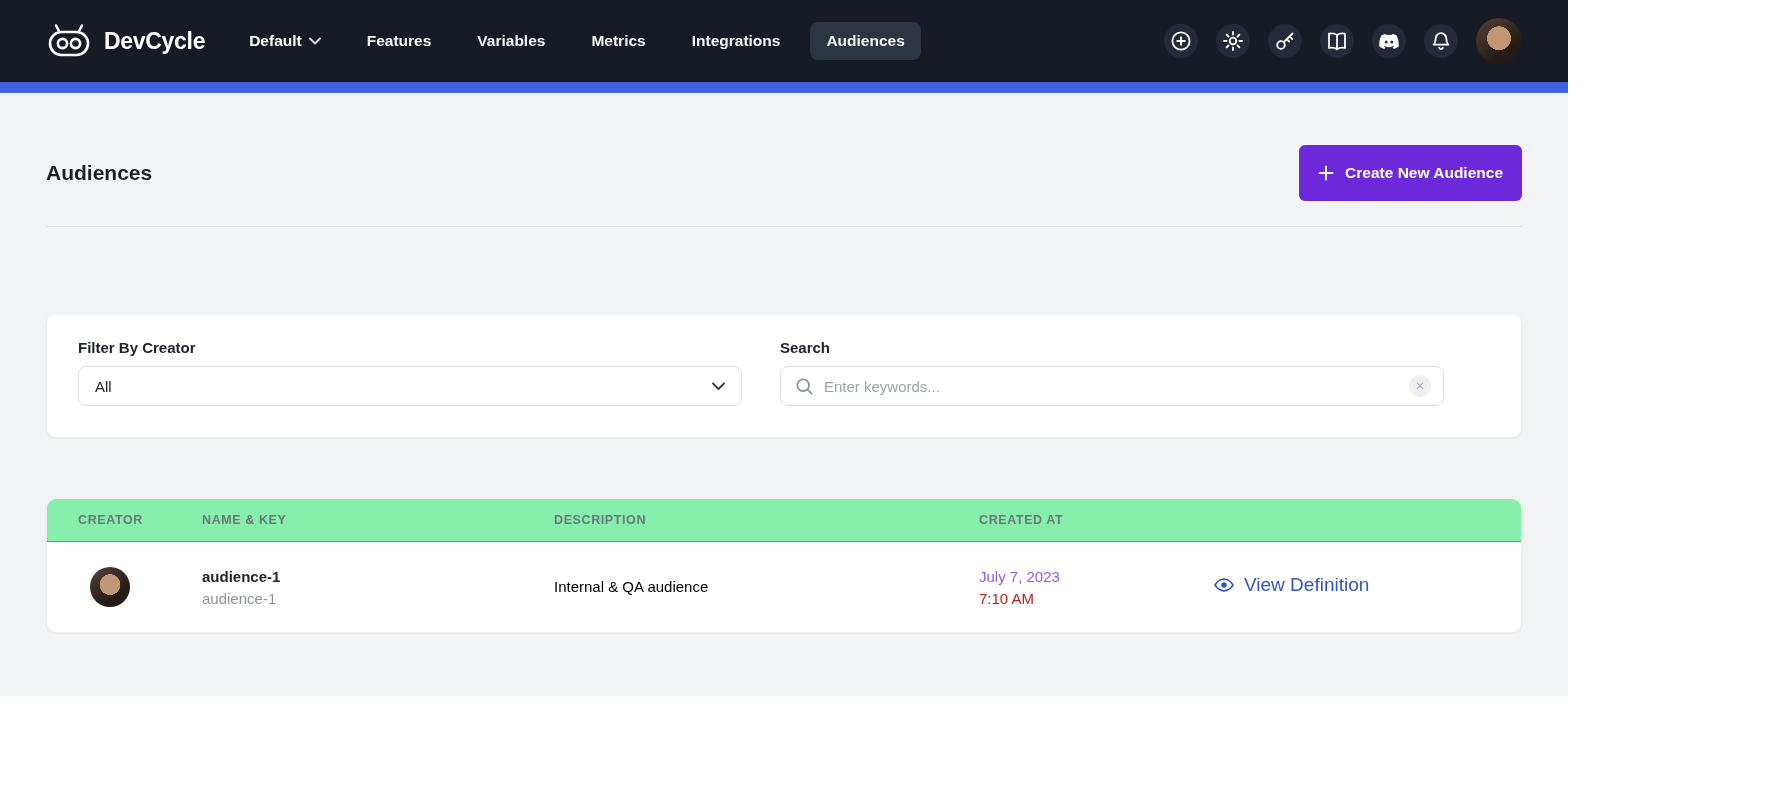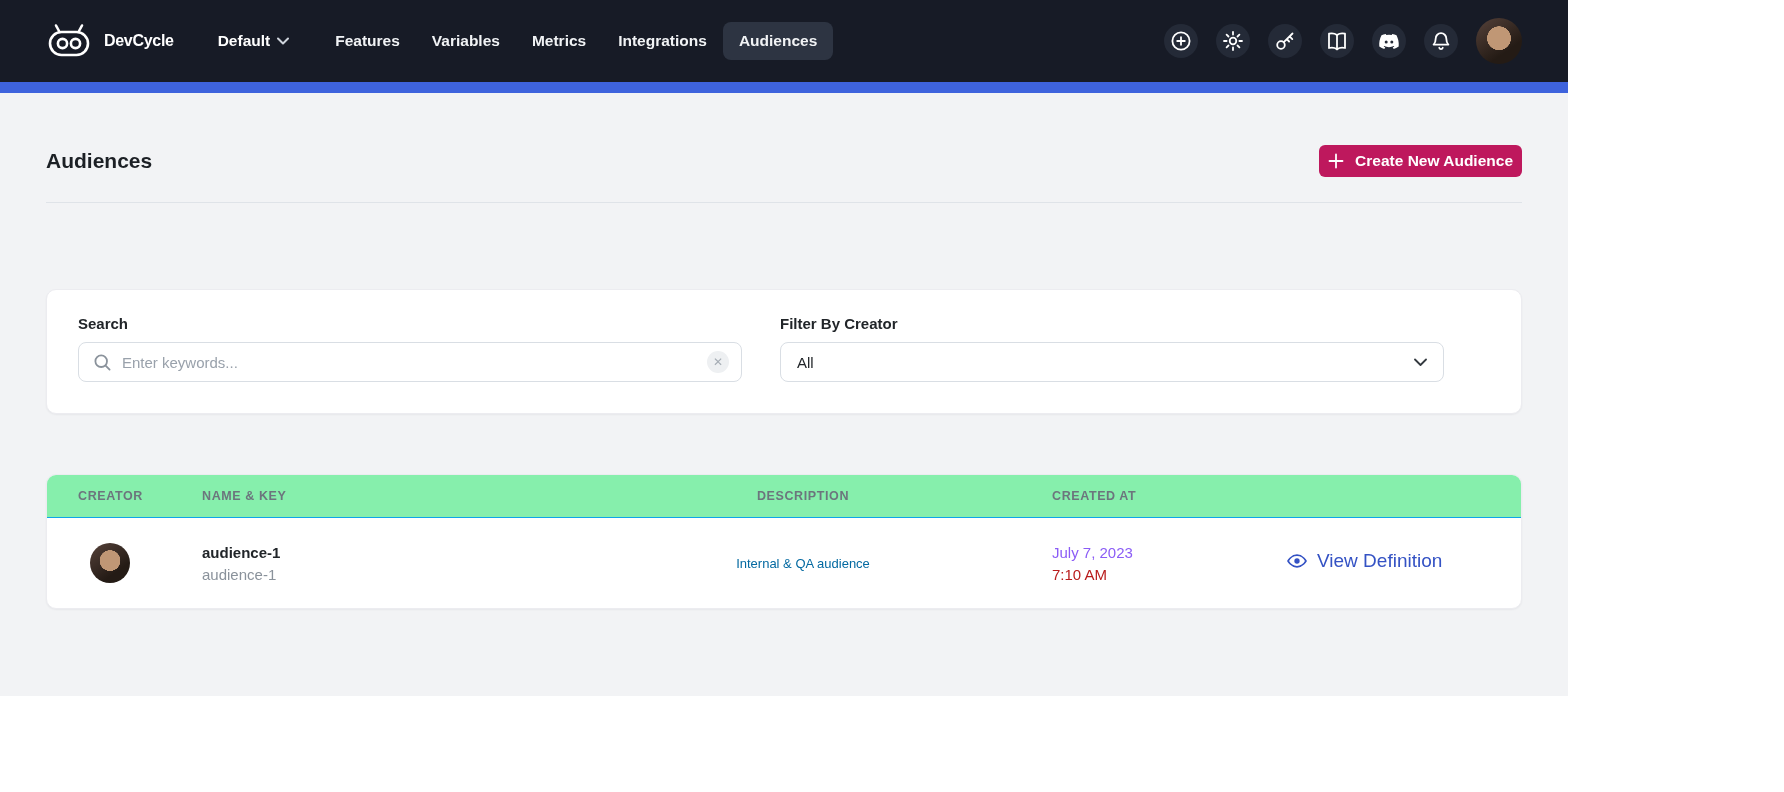--- a/index.html
+++ b/index.html
@@ -3,63 +3,63 @@
 <meta charset="utf-8">
 <style>
   * { margin:0; padding:0; box-sizing:border-box; }
   html,body { width:1784px; height:792px; background:#ffffff; font-family:"Liberation Sans", sans-serif; }
   .app { width:1568px; height:696px; background:#f2f3f5; overflow:hidden; }
 
   
   .topnav { height:82px; background:#171b26; display:flex; align-items:center; padding:0 46px; }
   .accent-bar { height:11px; background:#3e63dd; }
   .brand { display:flex; align-items:center; gap:12px; cursor:pointer; }
-  .brand-text { color:#ffffff; font-size:16px; font-weight:800; letter-spacing:-0.3px; }
+  .brand-text { color:#ffffff; font-size:23px; font-weight:800; letter-spacing:-0.3px; }
   .project-select { display:flex; align-items:center; gap:7px; margin-left:44px; color:#ffffff; font-size:15.5px; font-weight:600; cursor:pointer; }
-  .nav-links { display:flex; align-items:center; margin-left:30px; }
+  .nav-links { display:flex; align-items:center; gap:14px; margin-left:30px; }
   .nav-link { color:#f1f3f5; font-size:15.5px; font-weight:600; padding:10px 16px; border-radius:8px; cursor:pointer; text-decoration:none; white-space:nowrap; }
   .nav-link.active { background:#2d3442; }
   .nav-icons { margin-left:auto; display:flex; align-items:center; gap:18px; }
   .icon-btn { width:34px; height:34px; border-radius:50%; background:#242a37; display:flex; align-items:center; justify-content:center; cursor:pointer; flex:0 0 auto; }
   .nav-avatar { width:46px; height:46px; border-radius:50%; cursor:pointer;
     background: radial-gradient(circle at 50% 44%, #c09775 0 34%, rgba(0,0,0,0) 35%), linear-gradient(145deg,#56423a,#241b15 70%); }
 
   
   .content { padding:0 46px; }
   .page-header { margin-top:52px; display:flex; align-items:center; justify-content:space-between; }
   .page-title { font-size:21px; font-weight:700; color:#1c2025; }
-  .create-btn { display:flex; align-items:center; gap:11px; height:32px; padding:0 9px; background:#be185d; color:#ffffff; border:none; border-radius:6px; font-size:15.5px; font-weight:600; font-family:inherit; cursor:pointer; }
+  .create-btn { display:flex; align-items:center; gap:11px; height:56px; padding:0 19px; background:#6d28d9; color:#ffffff; border:none; border-radius:6px; font-size:15.5px; font-weight:600; font-family:inherit; cursor:pointer; }
   .divider { margin-top:25px; border:none; border-top:1px solid #dfe3e8; }
 
   
   .filter-card { margin-top:86px; background:#ffffff; border:1px solid #ececf0; border-radius:10px; padding:25px 31px 31px; display:flex; gap:38px; box-shadow:0 1px 2px rgba(16,24,40,.05); }
   .filter-col { width:664px; }
   .filter-label { display:block; font-size:15px; font-weight:600; color:#212529; margin-bottom:10px; }
   .select-box { height:40px; border:1px solid #d9dee4; border-radius:8px; background:#fff; display:flex; align-items:center; justify-content:space-between; padding:0 16px; cursor:pointer; }
   .select-value { font-size:15px; color:#212529; }
   .search-box { height:40px; border:1px solid #d9dee4; border-radius:8px; background:#fff; display:flex; align-items:center; padding:0 12px 0 14px; gap:10px; }
   .search-box input { flex:1; border:none; outline:none; font-size:15px; font-family:inherit; color:#212529; background:transparent; }
   .search-box input::placeholder { color:#99a1ab; }
   .clear-btn { width:22px; height:22px; border:none; border-radius:50%; background:#eef0f2; color:#a6adb5; font-size:12px; line-height:1; display:flex; align-items:center; justify-content:center; cursor:pointer; font-family:inherit; }
 
   
   .table-card { margin-top:60px; background:#ffffff; border:1px solid #ececf0; border-radius:10px; overflow:hidden; box-shadow:0 1px 2px rgba(16,24,40,.05); }
   .thead { display:flex; align-items:center; height:43px; padding:0 31px; background:#86efac; border-bottom:1px solid #0ea5e9; }
   .th { font-size:12.5px; font-weight:600; color:#6c757d; letter-spacing:0.6px; }
   .trow { display:flex; align-items:center; height:90px; padding:0 31px; }
   .col-creator { width:124px; }
   .col-namekey { width:352px; }
-  .col-desc { width:498px;text-align:center; }
+  .col-desc { width:425px; }
   .col-created { width:234px; }
   .col-action { flex:1; }
   .row-avatar { width:40px; height:40px; border-radius:50%; margin-left:12px;
     background: radial-gradient(circle at 50% 44%, #c09775 0 34%, rgba(0,0,0,0) 35%), linear-gradient(145deg,#56423a,#241b15 70%); }
   .cell-name { font-size:15px; font-weight:700; color:#212529; }
   .cell-key { font-size:15px; color:#8a929b; margin-top:5px; }
-  .cell-desc { font-size:13px; color:#0369a1; }
+  .cell-desc { font-size:15px; color:#000000; }
   .cell-date { font-size:15px; color:#8b5cf6; }
   .cell-time { font-size:15px; color:#b91c1c; margin-top:5px; }
   .view-link { display:inline-flex; align-items:center; gap:9px; color:#3452c4; font-size:19px; font-weight:500; text-decoration:none; cursor:pointer; }
 </style>
 </head>
 <body>
 
 <div class="app">
 
   <header class="topnav">
@@ -158,46 +158,46 @@
               <path d="M8 1.5v13M1.5 8h13"></path>
             </svg>
         </span>
         <span>Create New Audience</span>
       </button>
     </div>
 
     <hr class="divider">
 
     <section class="filter-card">
+      <div class="filter-col">
+        <label class="filter-label">Filter By Creator</label>
+        <div class="select-box">
+          <span class="select-value">All</span>
+          <span style="display:flex;">
+            <svg width="13" height="9" viewBox="0 0 13 9" fill="none">
+                <path d="M1 1.5l5.5 5.5L12 1.5" stroke="#343a40" stroke-width="1.8" stroke-linecap="round" stroke-linejoin="round"></path>
+              </svg>
+          </span>
+        </div>
+      </div>
       <div class="filter-col">
         <label class="filter-label">Search</label>
         <div class="search-box">
           <span style="display:flex;">
             <svg width="19" height="19" viewBox="0 0 19 19" fill="none" stroke="#8a929b" stroke-width="1.8" stroke-linecap="round">
               <circle cx="8.2" cy="8.2" r="5.8"></circle>
                 <path d="M12.6 12.6l4 4"></path>
             </svg>
           </span>
           <input type="text" placeholder="Enter keywords..." style="">
           <button class="clear-btn">
               <span>✕</span>
             </button>
         </div>
       </div>
-      <div class="filter-col">
-        <label class="filter-label">Filter By Creator</label>
-        <div class="select-box">
-          <span class="select-value">All</span>
-          <span style="display:flex;">
-            <svg width="13" height="9" viewBox="0 0 13 9" fill="none">
-                <path d="M1 1.5l5.5 5.5L12 1.5" stroke="#343a40" stroke-width="1.8" stroke-linecap="round" stroke-linejoin="round"></path>
-              </svg>
-          </span>
-        </div>
-      </div>
     </section>
 
     <section class="table-card">
       <div class="thead">
         <div class="th col-creator">CREATOR</div>
         <div class="th col-namekey">NAME &amp; KEY</div>
         <div class="th col-desc">DESCRIPTION</div>
         <div class="th col-created">CREATED AT</div>
         <div class="th col-action"></div>
       </div>

